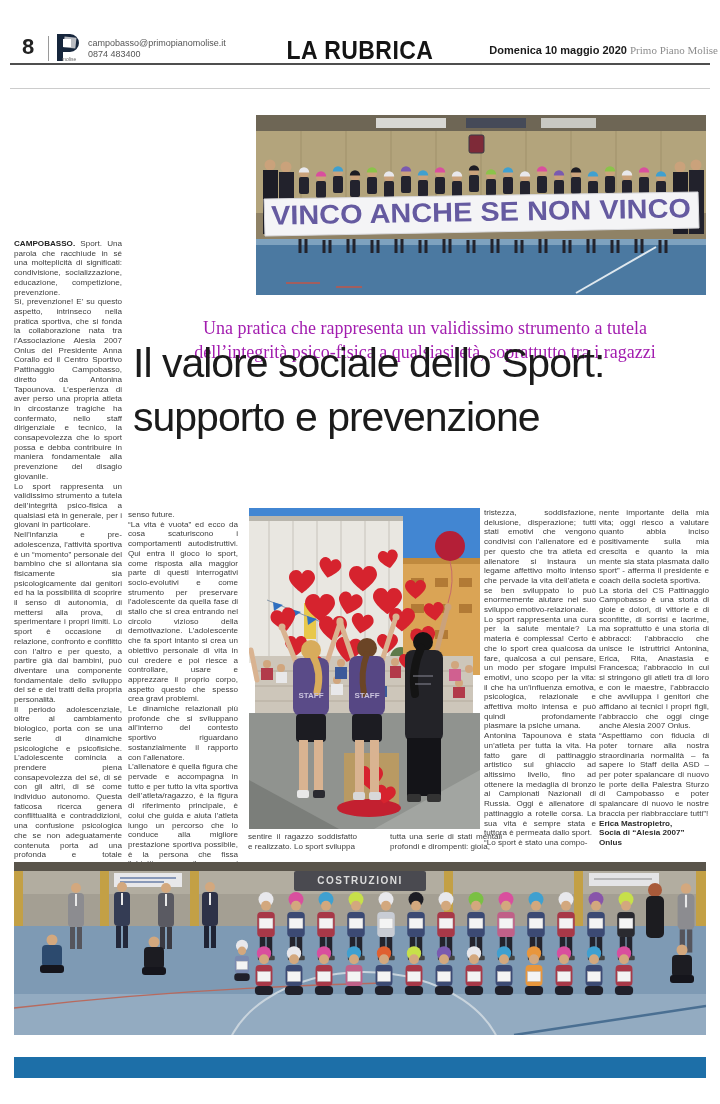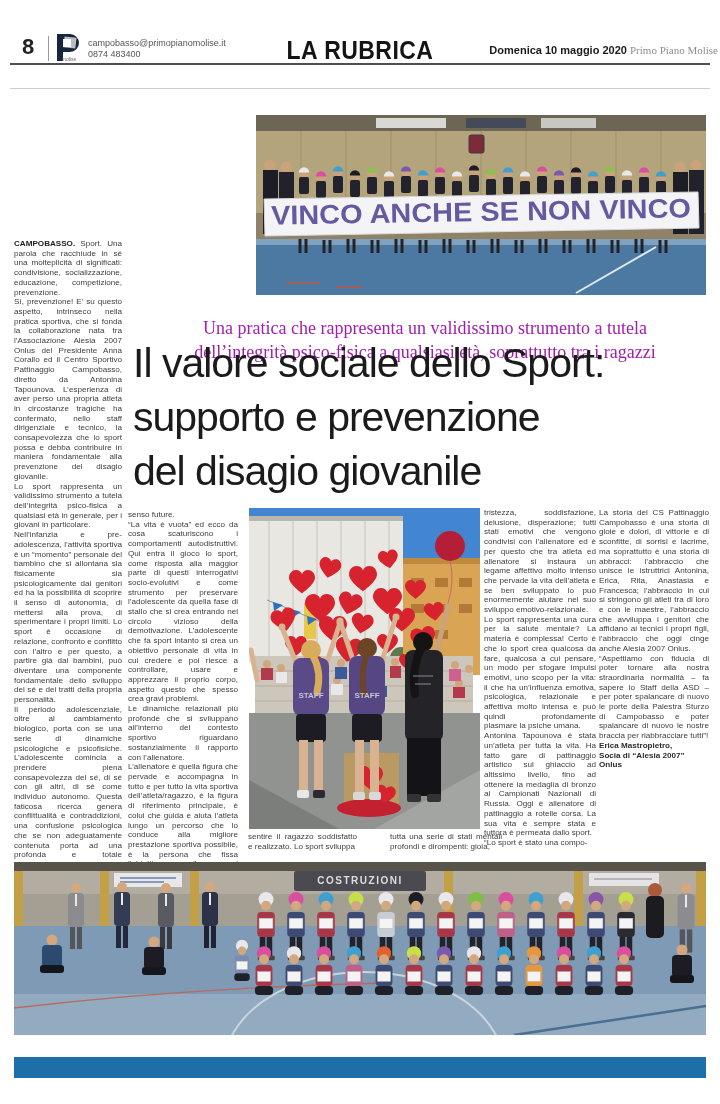--- a/index.html
+++ b/index.html
@@ -138,21 +138,20 @@
   </div>
 
   <div class="abs kicker">
     <div>Una pratica che rappresenta un validissimo strumento a tutela</div>
     <div>dell’integrità psico-fisica a qualsiasi età, soprattutto tra i ragazzi</div>
   </div>
 
   <div class="abs headline">
     <div>Il valore sociale dello Sport:</div>
     <div>supporto e prevenzione</div>
-    <div>del disagio giovanile</div>
   </div>
 
   <div class="abs bcol" style="left:14px;top:239px;width:108px;">
     <p><b>CAMPOBASSO.</b> <span>Sport. Una parola che racchiude in sé una molteplicità di significati: condivisione, socializzazione, educazione, competizione, prevenzione.</span></p>
     <p>Sì, prevenzione! E’ su questo aspetto, intrinseco nella pratica sportiva, che si fonda la collaborazione nata tra l’Associazione Alesia 2007 Onlus del Presidente Anna Corallo ed il Centro Sportivo Pattinaggio Campobasso, diretto da Antonina Tapounova. L’esperienza di aver perso una propria atleta in circostanze tragiche ha confermato, nello staff dirigenziale e tecnico, la consapevolezza che lo sport possa e debba contribuire in maniera fondamentale alla prevenzione del disagio giovanile.</p>
     <p>Lo sport rappresenta un validissimo strumento a tutela dell’integrità psico-fisica a qualsiasi età in generale, per i giovani in particolare.</p>
     <p>Nell’infanzia e pre-adolescenza, l’attività sportiva è un “momento” personale del bambino che si allontana sia fisicamente sia psicologicamente dai genitori ed ha la possibilità di scoprire il senso di autonomia, di mettersi alla prova, di sperimentare i propri limiti. Lo sport è occasione di relazione, confronto e conflitto con l’altro e per questo, a partire già dai bambini, può diventare una componente fondamentale dello sviluppo del sé e dei tratti della propria personalità.</p>
     <p>Il periodo adolescenziale, oltre al cambiamento biologico, porta con se una serie di dinamiche psicologiche e psicofisiche. L’adolescente comincia a prendere piena consapevolezza del sé, di sé con gli altri, di sé come individuo autonomo. Questa faticosa ricerca genera conflittualità e contraddizioni, una confusione psicologica che se non adeguatamente contenuta porta ad una profonda e totale demotivazione, ad una completa assenza di sogni aspettative progetti e prospet-</p>
   </div>
 
@@ -310,20 +309,21 @@
   </div>
 
   <div class="abs bcol" style="left:484px;top:508px;width:112px;">
     <p>tristezza, soddisfazione, delusione, disperazione; tutti stati emotivi che vengono condivisi con l’allenatore ed è per questo che tra atleta ed allenatore si instaura un legame affettivo molto intenso che pervade la vita dell’atleta e se ben sviluppato lo può enormemente aiutare nel suo sviluppo emotivo-relazionale.</p>
     <p>Lo sport rappresenta una cura per la salute mentale? La materia è complessa! Certo è che lo sport crea qualcosa da fare, qualcosa a cui pensare, un modo per sfogare impulsi emotivi, uno scopo per la vita: il che ha un’influenza emotiva, psicologica, relazionale e affettiva molto intensa e può quindi profondamente plasmare la psiche umana.</p>
     <p>Antonina Tapounova è stata un’atleta per tutta la vita. Ha fatto gare di pattinaggio artistico sul ghiaccio ad altissimo livello, fino ad ottenere la medaglia di bronzo ai Campionati Nazionali di Russia. Oggi è allenatore di pattinaggio a rotelle corsa. La sua vita è sempre stata e tuttora è permeata dallo sport.</p>
     <p>“Lo sport è stato una compo-</p>
   </div>
 
   <div class="abs bcol" style="left:599px;top:508px;width:110px;">
+    <p>nente importante della mia vita; oggi riesco a valutare quanto abbia inciso positivamente sulla mia crescita e quanto la mia mente sia stata plasmata dallo sport” - afferma il presidente e coach della società sportiva.</p>
     <p>La storia del CS Pattinaggio Campobasso è una storia di gioie e dolori, di vittorie e di sconfitte, di sorrisi e lacrime, ma soprattutto è una storia di abbracci: l’abbraccio che unisce le istruttrici Antonina, Erica, Rita, Anastasia e Francesca; l’abbraccio in cui si stringono gli atleti tra di loro e con le maestre, l’abbraccio che avviluppa i genitori che affidano ai tecnici i propri figli, l’abbraccio che oggi cinge anche Alesia 2007 Onlus.</p>
     <p>“Aspettiamo con fiducia di poter tornare alla nostra straordinaria normalità – fa sapere lo Staff della ASD – per poter spalancare di nuovo le porte della Palestra Sturzo di Campobasso e poter spalancare di nuovo le nostre braccia per riabbracciare tutti”!</p>
     <div class="sig">
       <div>Erica Mastropietro,</div>
       <div>Socia di “Alesia 2007”</div>
       <div>Onlus</div>
     </div>
   </div>
 
   <div class="abs" style="left:14px;top:862px;width:692px;height:173px;">

